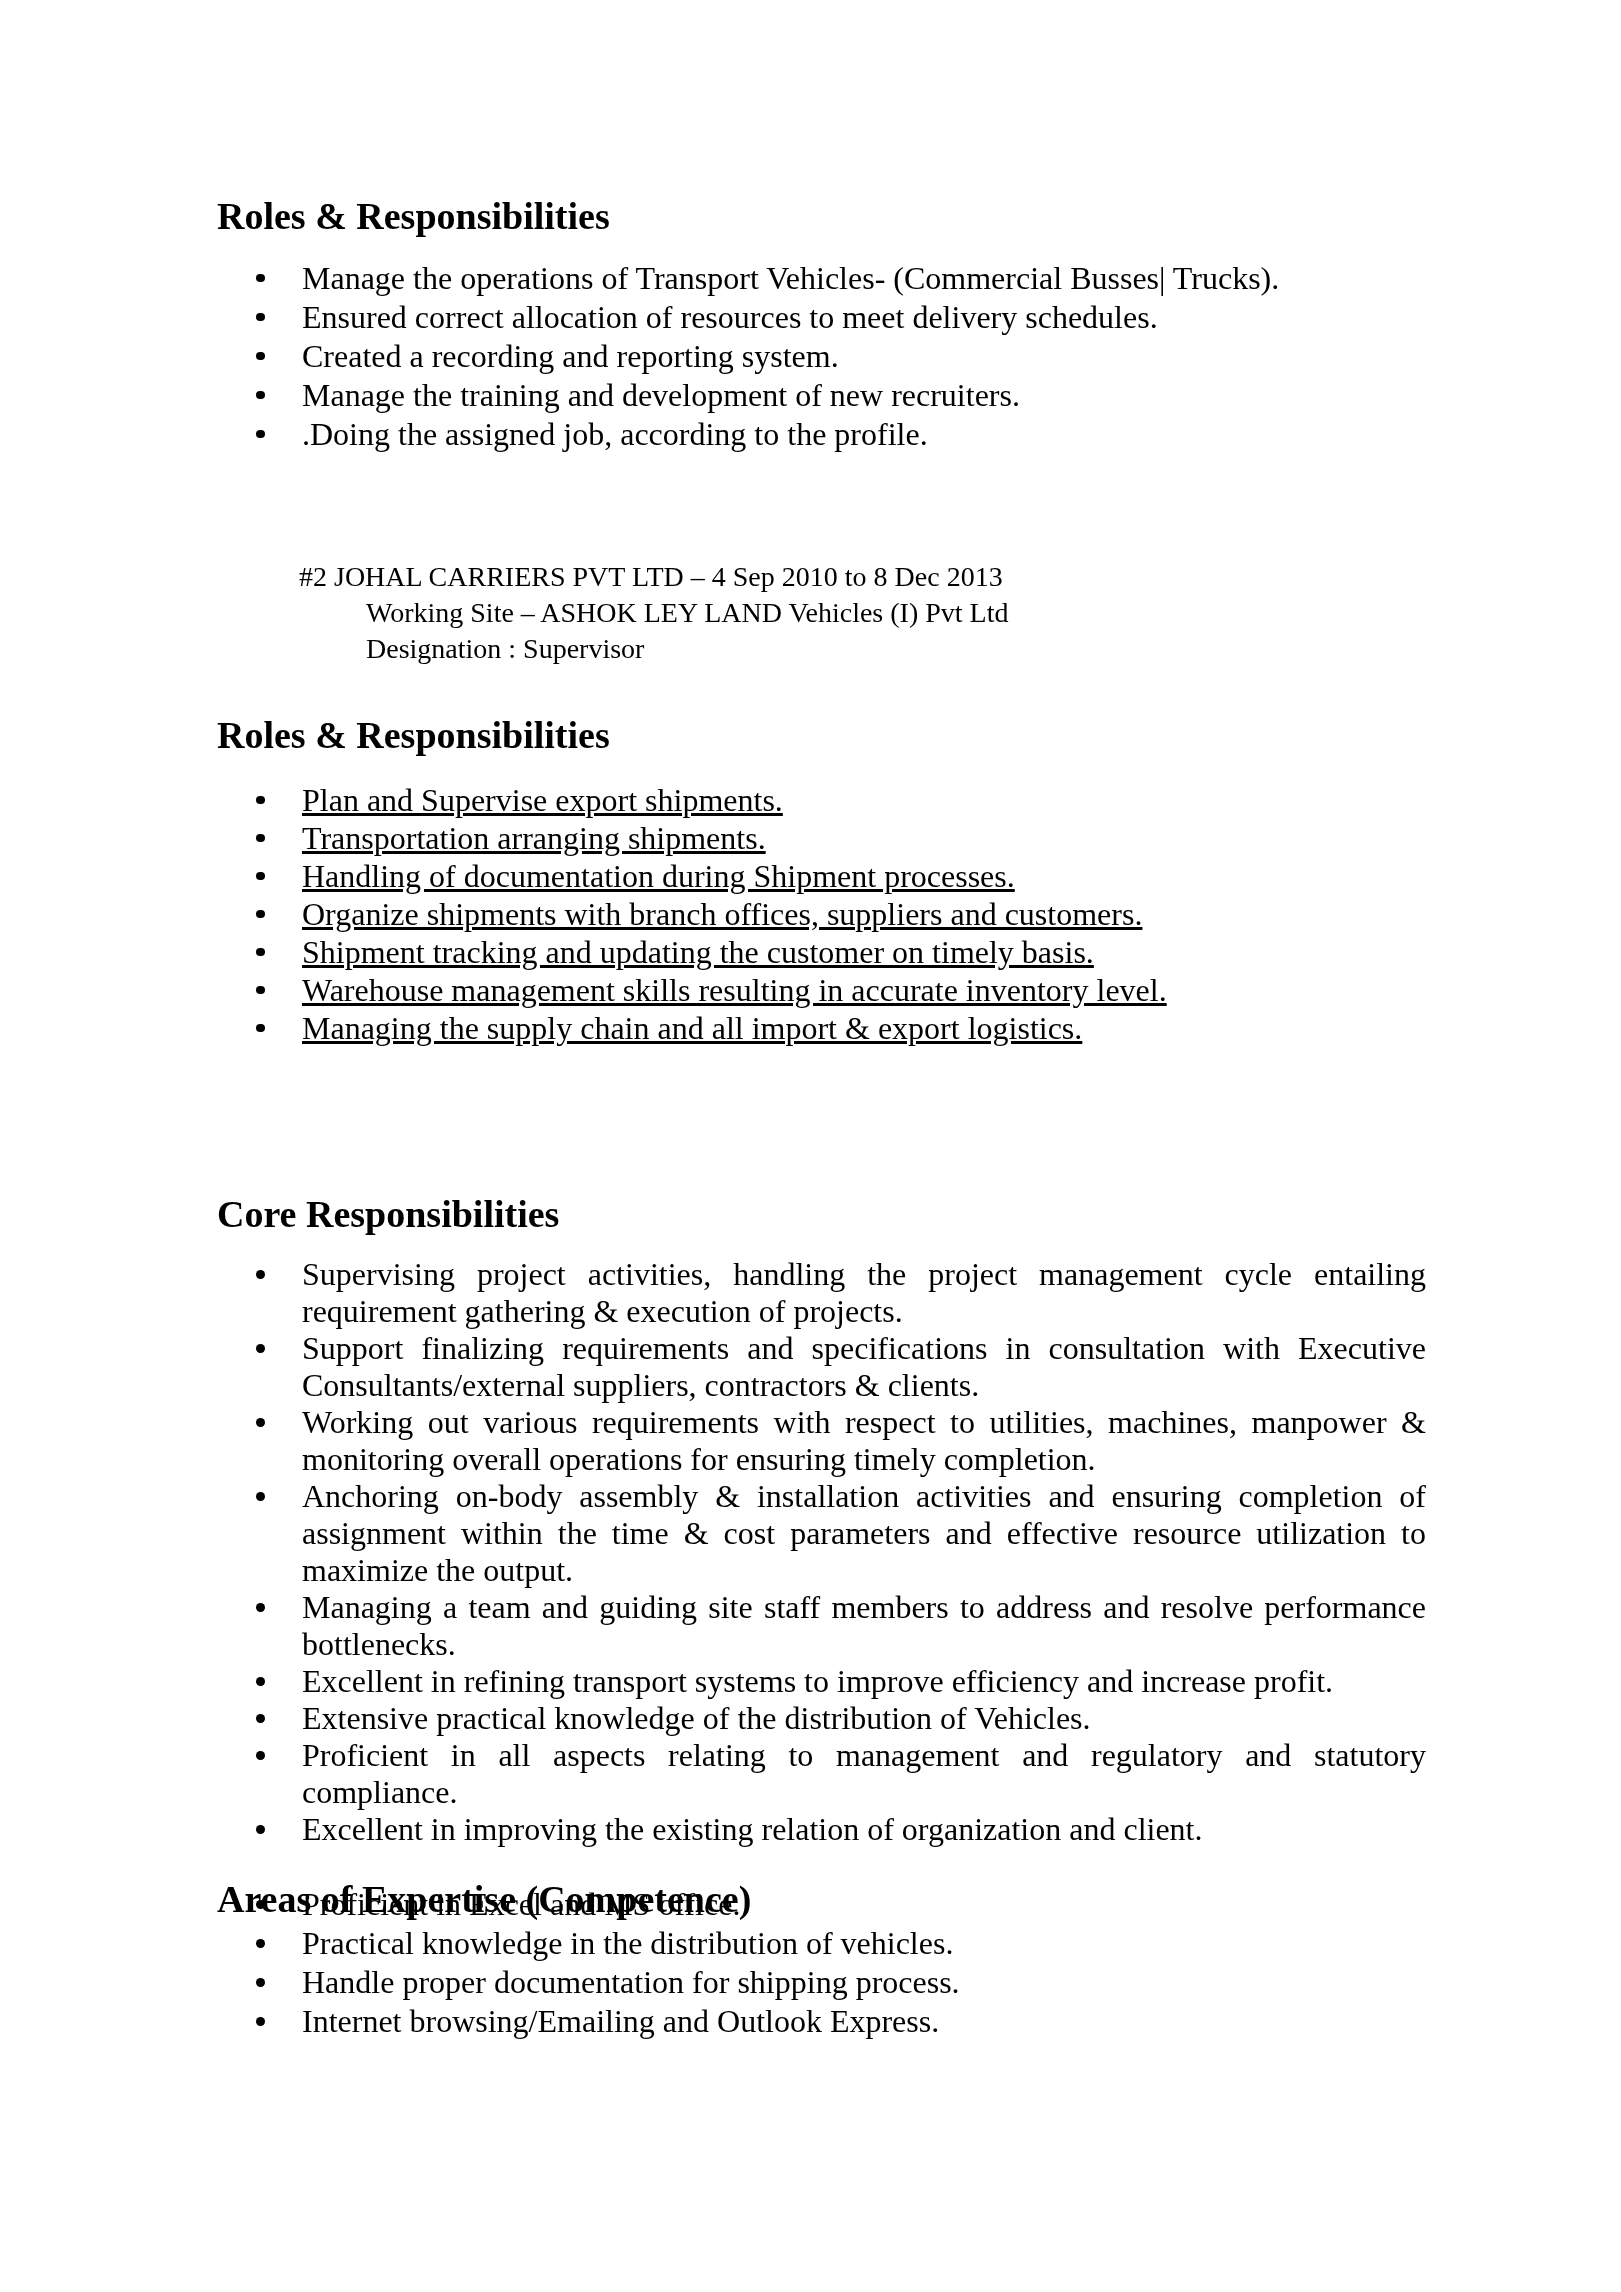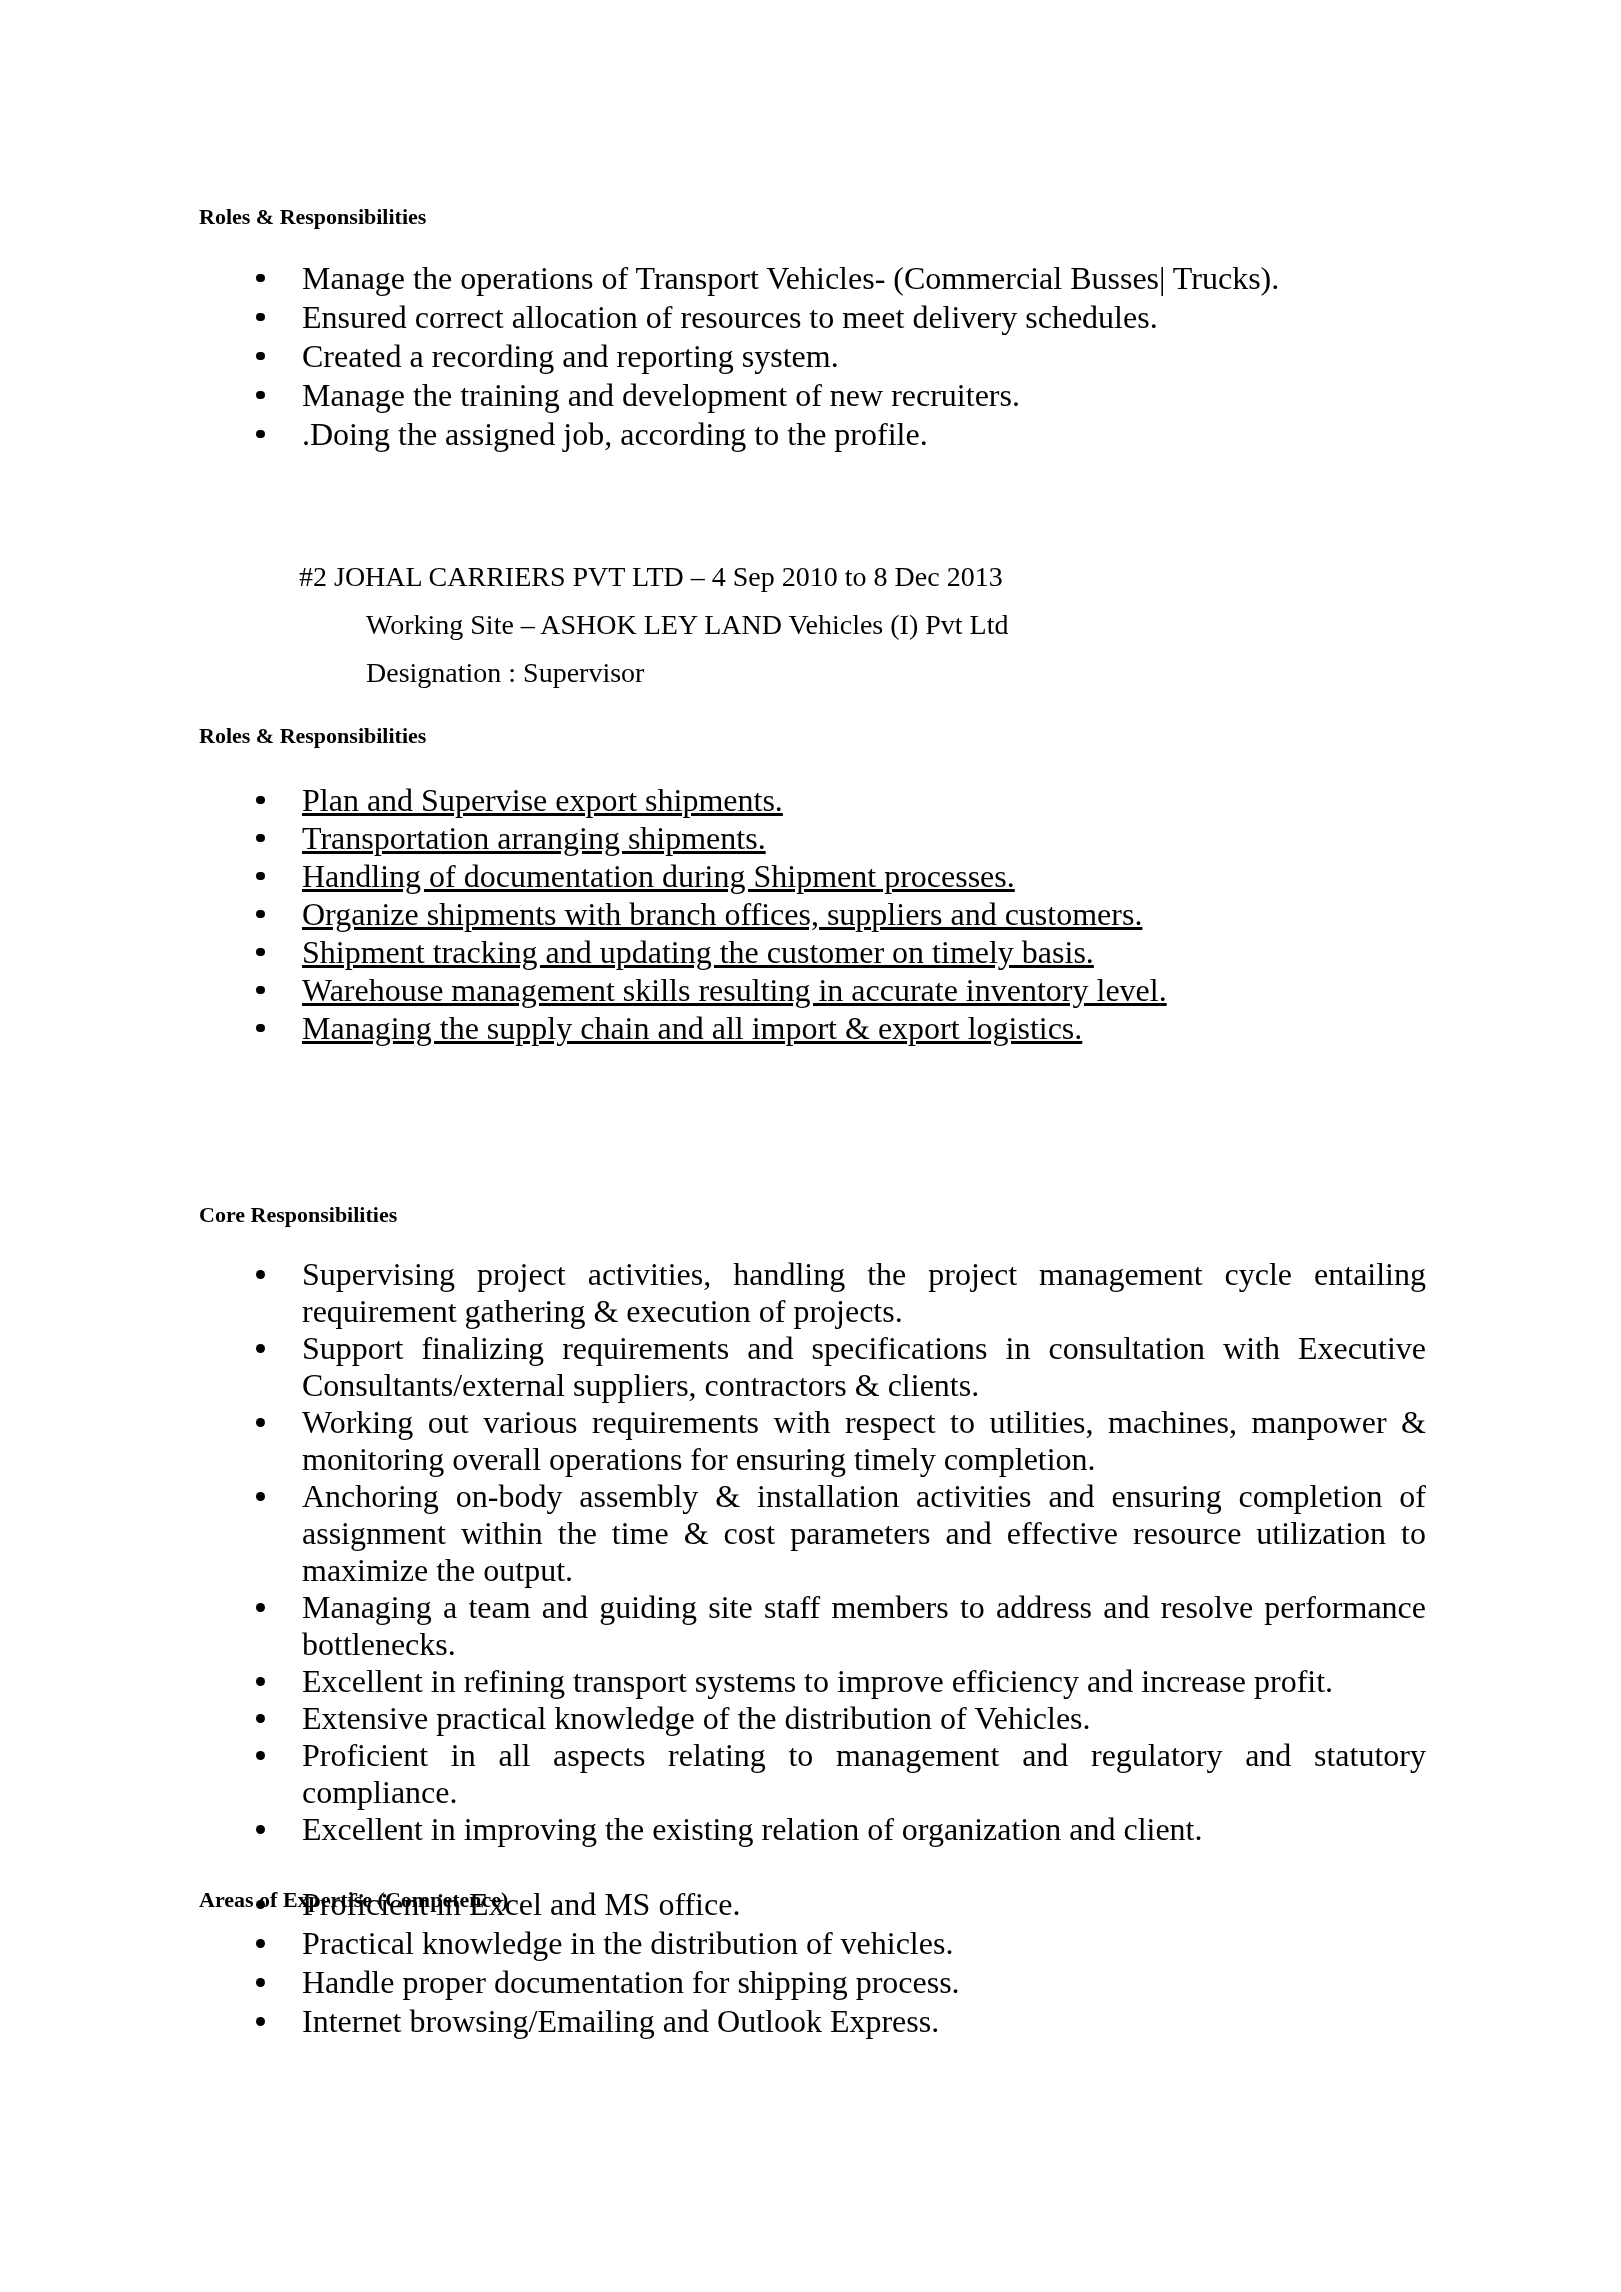--- a/index.html
+++ b/index.html
@@ -7,22 +7,22 @@
     position: relative;
     width: 1621px;
     height: 2293px;
     background: #ffffff;
     color: #000000;
     font-family: "Liberation Serif", "DejaVu Serif", serif;
     overflow: hidden;
   }
   .heading {
     position: absolute;
-    left: 199px;
-    font-size: 22px;
+    left: 217px;
+    font-size: 38px;
     font-weight: bold;
     line-height: 35px;
     white-space: nowrap;
   }
   .blist {
     position: absolute;
     left: 199px;
     width: 1227px;
     margin: 0;
     padding: 0;
@@ -51,21 +51,21 @@
   #h3 { top: 1197px; }
   #h4 { top: 1882px; }
   .employer {
     position: absolute;
     left: 299px;
     top: 559px;
     font-size: 28px;
     line-height: 36px;
     white-space: nowrap;
   }
-  .employer .indent { margin-left: 67px; margin-top: 12px; }
+  .employer .indent { margin-left: 67px; }
 </style>
 </head>
 <body>
 
 <div class="page">
 
   <div id="h1" class="heading">Roles &amp; Responsibilities</div>
 
   <ul id="list1" class="blist">
     <li><span class="dot"></span><span>Manage the operations of Transport Vehicles- (Commercial Busses| Trucks).</span></li>

